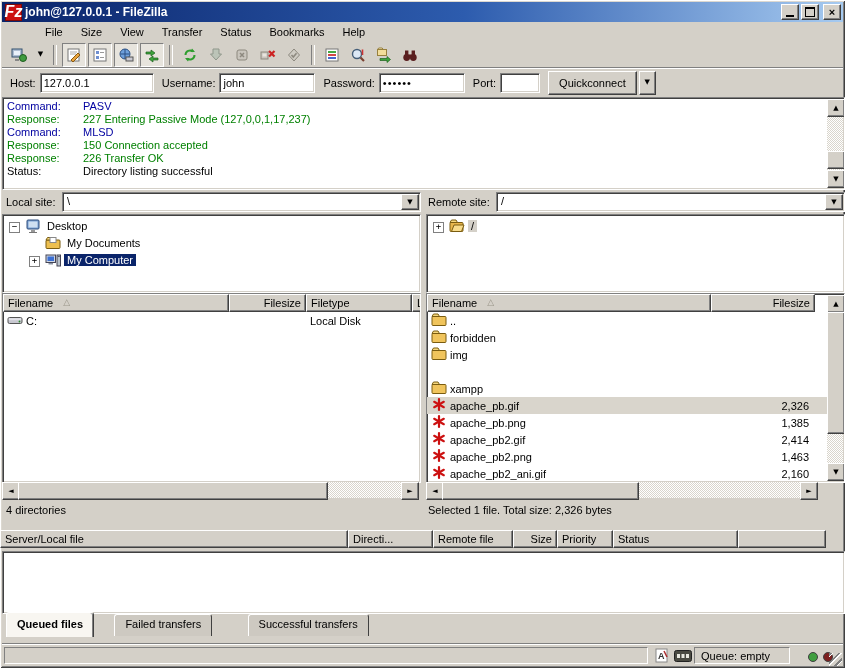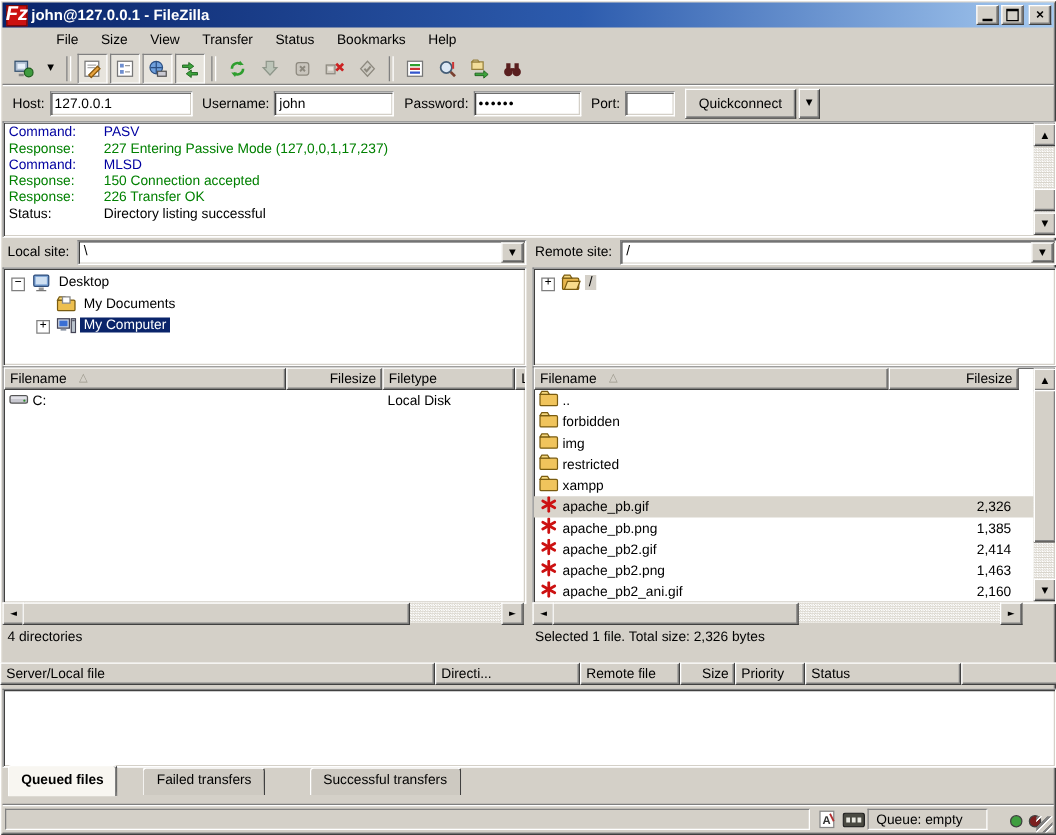--- a/index.html
+++ b/index.html
@@ -391,30 +391,20 @@
       <div class="lrow" style="top: 52px; width: 400px;">
         <div class="lcell" style="width: 284px;">
           <span class="ficon"><svg width="16" height="16" viewBox="0 0 16 16">
               <rect x="1" y="4.5" width="14" height="9" rx="1" fill="#f0c45c" stroke="#7a5c10"></rect>
               <path d="M1 4.5 L2.5 2 h4.5 L8.5 4.5z" fill="#f6d87e" stroke="#7a5c10"></path>
             </svg></span>
           <span>img</span>
         </div>
         <div class="lcell r" style="width: 104px;"></div>
       </div>
-      <div class="lrow" style="top: 69px; width: 400px;">
-        <div class="lcell" style="width: 284px;">
-          <span class="ficon"><svg width="16" height="16" viewBox="0 0 16 16">
-              <rect x="1" y="4.5" width="14" height="9" rx="1" fill="#f0c45c" stroke="#7a5c10"></rect>
-              <path d="M1 4.5 L2.5 2 h4.5 L8.5 4.5z" fill="#f6d87e" stroke="#7a5c10"></path>
-            </svg></span>
-          <span>restricted</span>
-        </div>
-        <div class="lcell r" style="width: 104px;"></div>
-      </div>
       <div class="lrow" style="top: 86px; width: 400px;">
         <div class="lcell" style="width: 284px;">
           <span class="ficon"><svg width="16" height="16" viewBox="0 0 16 16">
               <rect x="1" y="4.5" width="14" height="9" rx="1" fill="#f0c45c" stroke="#7a5c10"></rect>
               <path d="M1 4.5 L2.5 2 h4.5 L8.5 4.5z" fill="#f6d87e" stroke="#7a5c10"></path>
             </svg></span>
           <span>xampp</span>
         </div>
         <div class="lcell r" style="width: 104px;"></div>
       </div>
@@ -501,21 +491,21 @@
     <span class="sb-btn raised" style="right:0;">►</span>
   </div>
 
   <span class="statusline" style="left:6px;">4 directories</span>
   <span class="statusline" style="left:428px;">Selected 1 file. Total size: 2,326 bytes</span>
 
   <div class="abs qheader" id="queue-header">
       <div class="hcell raised" style="width: 348px;">
         <span>Server/Local file</span>
       </div>
-      <div class="hcell raised" style="width: 116px;">
+      <div class="hcell raised" style="width: 85px;">
         <span>Directi...</span>
       </div>
       <div class="hcell raised" style="width: 80px;">
         <span>Remote file</span>
       </div>
       <div class="hcell raised r" style="width: 44px;">
         <span>Size</span>
       </div>
       <div class="hcell raised" style="width: 56px;">
         <span>Priority</span>

